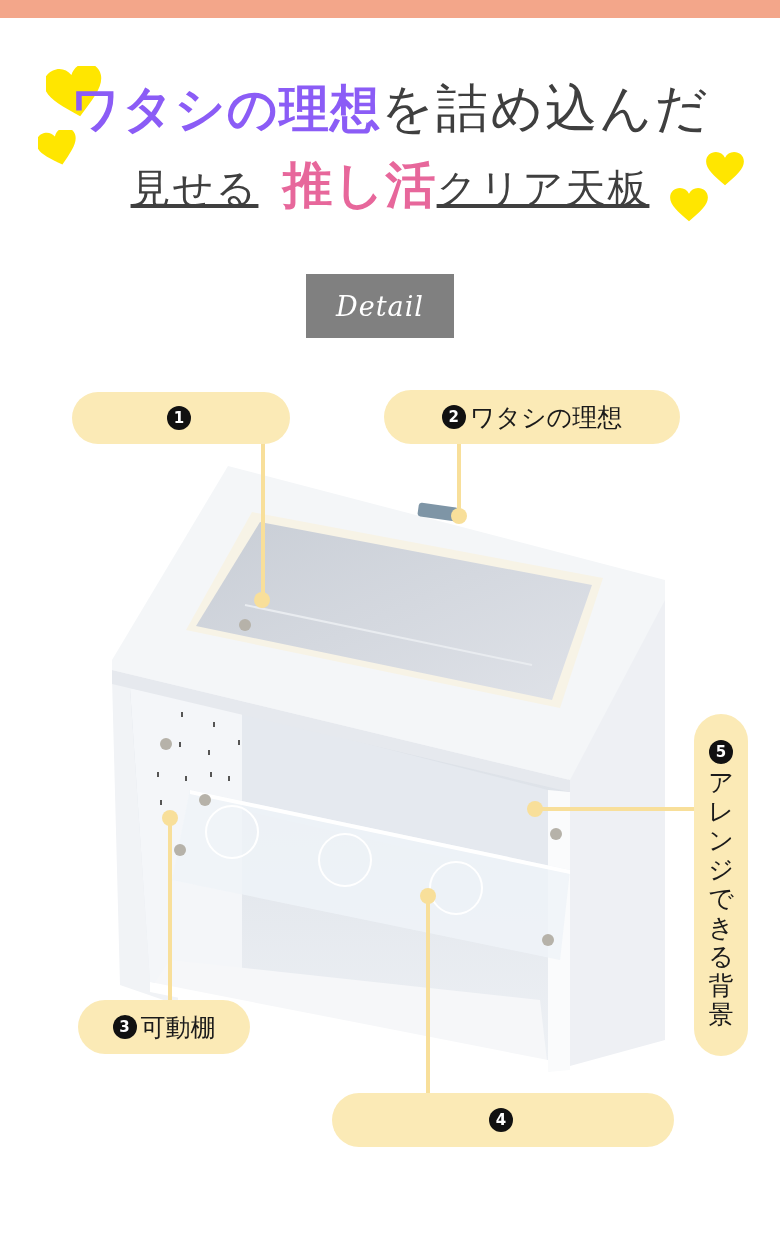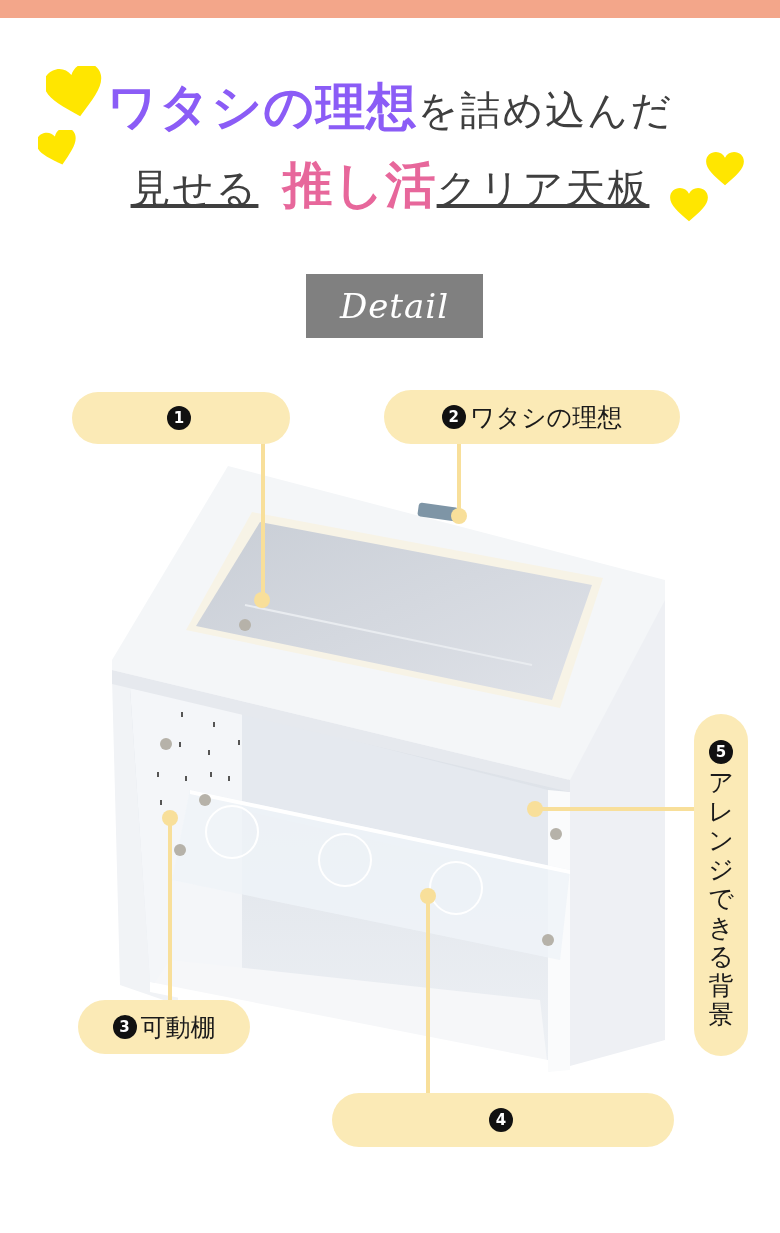--- a/index.html
+++ b/index.html
@@ -4,28 +4,28 @@
 <style>
   html, body { margin:0; padding:0; }
   body { width:780px; height:1233px; background:#ffffff; position:relative; overflow:hidden;
          font-family:"DejaVu Sans", "Liberation Sans", sans-serif; }
   .topbar { position:absolute; left:0; top:0; width:780px; height:18px; background:#f3a68a; }
 
   .headline { position:absolute; left:0; width:780px; text-align:center; white-space:nowrap; line-height:1; }
   .hl1 { top:82px; }
   .hl2 { top:160px; }
   .hl1 .big { font-size:50px; font-weight:bold; color:#8b5cf6; letter-spacing:1px; }
-  .hl1 .small { font-size:40px; color:#3f3f3f; letter-spacing:2px; }
+  .hl1 .small { font-size:52px; color:#3f3f3f; letter-spacing:2px; }
   .hl2 .small { font-size:40px; color:#3f3f3f; letter-spacing:2px;text-decoration:underline; }
   .hl2 .big { font-size:50px; font-weight:bold; color:#e7679b; letter-spacing:1px;margin-left:24px; }
 
   .heart { position:absolute; }
 
-  .detail-badge { position:absolute; left:306px; top:274px; width:177px; height:64px; background:#808080;
-                  color:#fff; font-family:"DejaVu Serif", serif; font-style:italic; font-size:34px;
+  .detail-badge { position:absolute; left:306px; top:274px; width:148px; height:64px; background:#808080;
+                  color:#fff; font-family:"DejaVu Serif", serif; font-style:italic; font-size:27px;
                   display:flex; align-items:center; justify-content:center; letter-spacing:1px; }
 
   .pill { position:absolute; background:#fbeab6; border-radius:30px; display:flex; align-items:center;
           justify-content:center; color:#1a1a1a; font-size:25px; white-space:nowrap; }
   .pill .num { display:inline-flex; width:24px; height:24px; border-radius:50%; background:#111; color:#fff;
                font-size:15px; font-weight:bold; align-items:center; justify-content:center; margin-right:4px; }
   .pill-v { flex-direction:column; justify-content:flex-start; padding-top:26px; box-sizing:border-box; }
   .pill-v .vchar { display:block; line-height:29px; font-size:25px; text-align:center; }
   .pill-v .num { margin:0 0 4px 0; }
 

